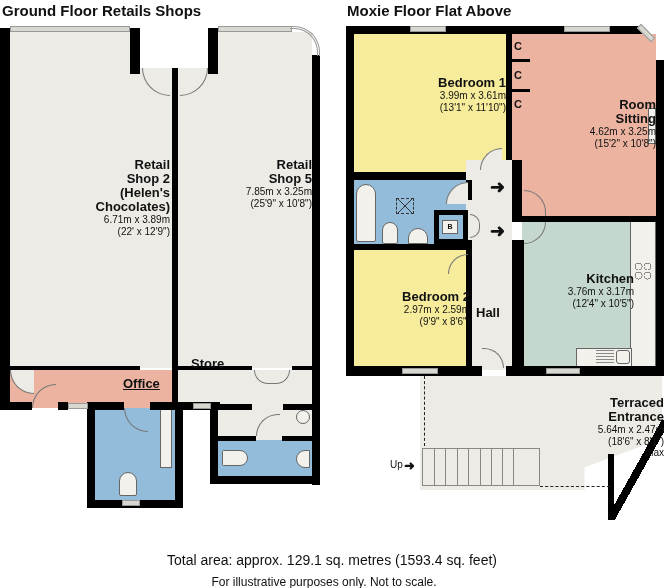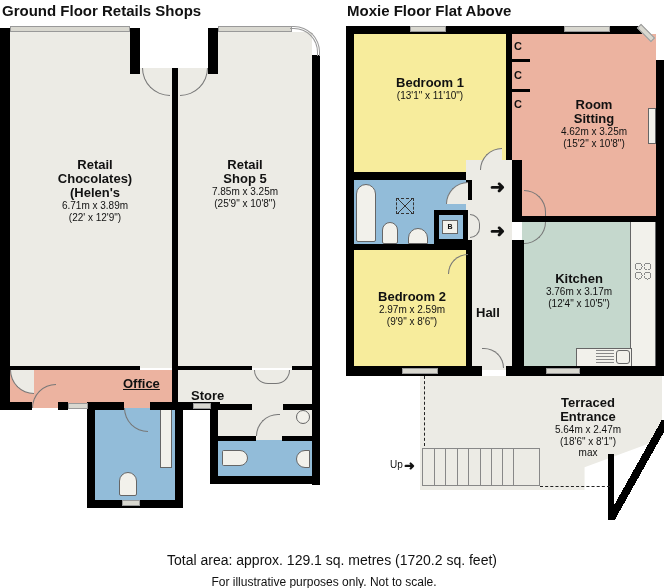--- a/index.html
+++ b/index.html
@@ -7,21 +7,21 @@
   .abs { position:absolute; }
   .title { font-weight:bold; font-size:15px; color:#111; }
   .wall { position:absolute; background:#000; }
   .room { position:absolute; }
   .floor { background:#ecebe5; }
   .pink { background:#ecb3a0; }
   .blue { background:#92bcd9; }
   .yellow { background:#f7ec9c; }
   .green { background:#c5d8cd; }
   .win { position:absolute; background:#d9d8d0; border:1px solid #999; box-sizing:border-box; }
-  .label { position:absolute; text-align:center; line-height:1.08; }
+  .label { position:absolute; text-align:right; line-height:1.08; }
   .rname { font-weight:bold; font-size:13px; display:block; }
   .rdim { font-size:10px; display:block; line-height:1.15; }
   .door { position:absolute; border:1px solid #777; box-sizing:border-box; }
   .arrow { position:absolute; font-size:18px; font-weight:bold; line-height:1; }
   .cup { position:absolute; font-weight:bold; font-size:11px; }
   .fix { position:absolute; background:#f2f1eb; border:1px solid #666; box-sizing:border-box; }
   .stair { position:absolute; border:1px solid #888; box-sizing:border-box; background:#ecebe5; }
   .dash { position:absolute; border-color:#222; border-style:dashed; }
 </style>
 </head>
@@ -86,33 +86,34 @@
   <div class="door" style="left:124px;top:408px;width:24px;height:24px;border-radius:0 0 0 24px;border-top:none;border-right:none;"></div>
   <div class="door" style="left:256px;top:414px;width:24px;height:22px;border-radius:24px 0 0 0;border-bottom:none;border-right:none;"></div>
 
   <div class="fix" style="left:119px;top:472px;width:18px;height:24px;border-radius:9px 9px 2px 2px;"></div>
   <div class="fix" style="left:222px;top:450px;width:26px;height:16px;border-radius:2px 10px 10px 2px;"></div>
   <div class="fix" style="left:296px;top:450px;width:14px;height:18px;border-radius:9px 0 0 9px;"></div>
   <div class="fix" style="left:296px;top:410px;width:14px;height:14px;border-radius:7px;"></div>
 
   <div class="label" style="left:20px;top:158px;width:150px;">
     <span class="rname">Retail</span>
+    <span class="rname">Shop 2</span>
+    <span class="rname">(Helen's</span>
     <span class="rname">Chocolates)</span>
-    <span class="rname">(Helen's</span>
     <span class="rdim">6.71m x 3.89m</span>
     <span class="rdim">(22' x 12'9")</span>
   </div>
   <div class="label" style="left:178px;top:158px;width:134px;">
     <span class="rname">Retail</span>
     <span class="rname">Shop 5</span>
     <span class="rdim">7.85m x 3.25m</span>
     <span class="rdim">(25'9" x 10'8")</span>
   </div>
   <div class="abs rname" style="left:123px;top:376px;text-decoration:underline;">Office</div>
-  <div class="abs rname" style="left:191px;top:388px;">Store</div>
+  <div class="abs rname" style="left:191px;top:356px;">Store</div>
 </div>
 
 <div class="abs" style="left:340px;top:0;width:324px;height:540px;">
 
   <div class="room yellow" style="left:14px;top:34px;width:152px;height:138px;"></div>
   <div class="room pink" style="left:172px;top:34px;width:144px;height:184px;"></div>
   <div class="room blue" style="left:14px;top:180px;width:112px;height:64px;"></div>
   <div class="room floor" style="left:126px;top:160px;width:46px;height:210px;"></div>
   <div class="room yellow" style="left:14px;top:250px;width:116px;height:116px;"></div>
   <div class="room green" style="left:182px;top:220px;width:134px;height:148px;"></div>
@@ -183,42 +184,43 @@
     <div class="stair" style="left:58px;top:0;width:12px;height:38px;"></div>
     <div class="stair" style="left:69px;top:0;width:12px;height:38px;"></div>
     <div class="stair" style="left:80px;top:0;width:12px;height:38px;"></div>
     <div class="stair" style="left:91px;top:0;width:27px;height:38px;"></div>
   </div>
   <div class="abs" style="left:50px;top:459px;font-size:10px;">Up</div>
   <div class="arrow" style="left:64px;top:459px;font-size:13px;">➜</div>
 
   <div class="label" style="left:14px;top:76px;width:152px;">
     <span class="rname">Bedroom 1</span>
+    <span class="rdim">3.99m x 3.61m</span>
     <span class="rdim">(13'1" x 11'10")</span>
   </div>
   <div class="label" style="left:192px;top:98px;width:124px;">
     <span class="rname">Room</span>
     <span class="rname">Sitting</span>
     <span class="rdim">4.62m x 3.25m</span>
     <span class="rdim">(15'2" x 10'8")</span>
   </div>
   <div class="label" style="left:14px;top:290px;width:116px;">
     <span class="rname">Bedroom 2</span>
     <span class="rdim">2.97m x 2.59m</span>
     <span class="rdim">(9'9" x 8'6")</span>
   </div>
   <div class="abs rname" style="left:136px;top:305px;">Hall</div>
   <div class="label" style="left:184px;top:272px;width:110px;">
     <span class="rname">Kitchen</span>
     <span class="rdim">3.76m x 3.17m</span>
     <span class="rdim">(12'4" x 10'5")</span>
   </div>
-  <div class="label" style="left:196px;top:396px;width:104px;">
+  <div class="label" style="left:220px;top:396px;width:104px;">
     <span class="rname">Terraced</span>
     <span class="rname">Entrance</span>
     <span class="rdim">5.64m x 2.47m</span>
     <span class="rdim">(18'6" x 8'1")</span>
     <span class="rdim">max</span>
   </div>
 </div>
 
-<div class="abs" style="left:0;top:552px;width:664px;text-align:center;font-size:14px;">Total area: approx. 129.1 sq. metres (1720.2 sq. feet)</div>
+<div class="abs" style="left:0;top:552px;width:664px;text-align:center;font-size:14px;">Total area: approx. 129.1 sq. metres (1593.4 sq. feet)</div>
 <div class="abs" style="left:0;top:575px;width:648px;text-align:center;font-size:12px;">For illustrative purposes only. Not to scale.</div>
 
 </body></html>

